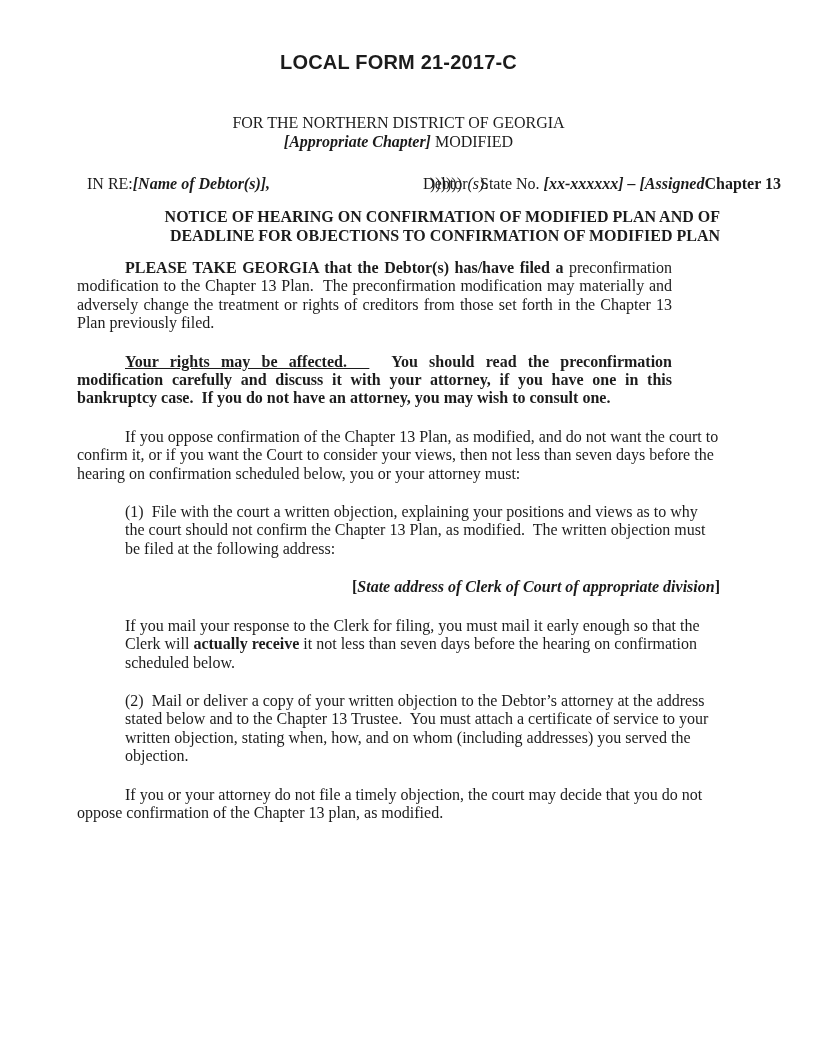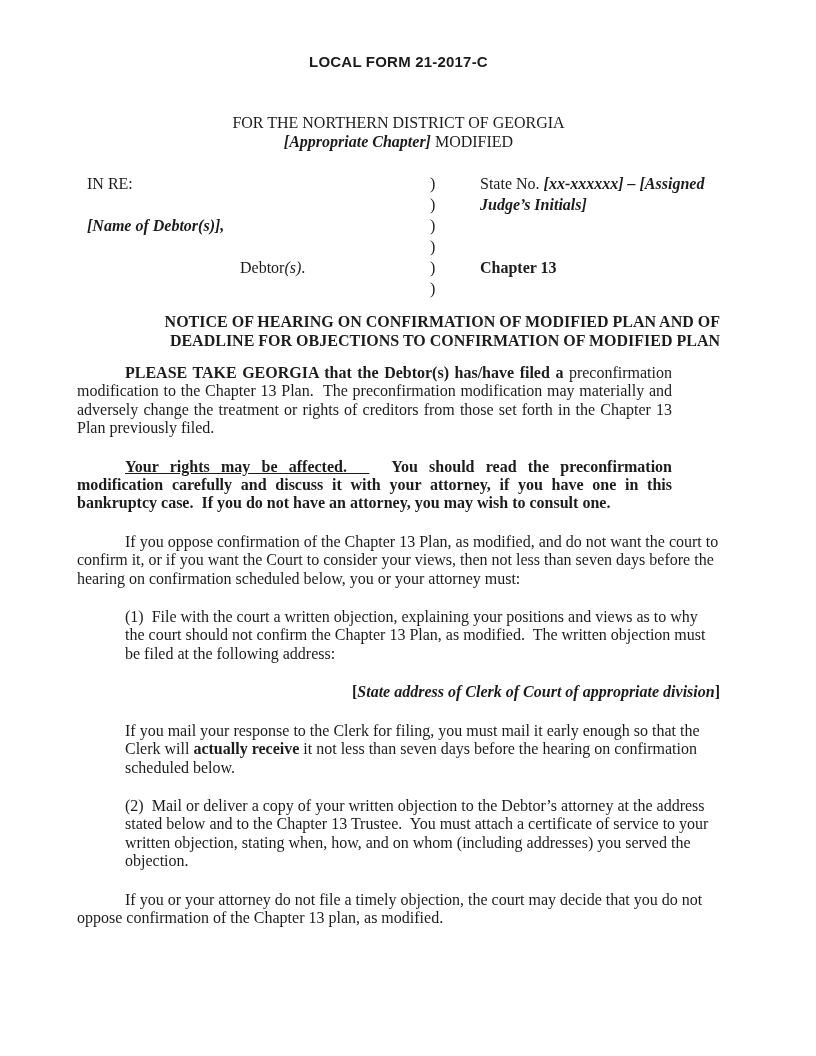--- a/index.html
+++ b/index.html
@@ -11,34 +11,34 @@
     color: #1c1c1c;
     font-family: "Liberation Serif", "DejaVu Serif", serif;
     font-size: 16px;
     box-sizing: border-box;
     padding: 52px 96px 0 77px;
     overflow: hidden;
   }
   .form-number {
     font-family: "Liberation Sans", "DejaVu Sans", sans-serif;
     font-weight: bold;
-    font-size: 15px;
+    font-size: 20px;
     text-align: center;
     line-height: 20px;
     letter-spacing: 0.2px;
     margin-bottom: 42px;
   }
   .court-header { text-align: center; line-height: 18.5px; margin-bottom: 22px; }
   .caption {
     display: grid;
     grid-template-columns: 343px 50px 1fr;
     margin-left: 10px;
     margin-bottom: 14px;
   }
-  .cap-col { display: flex; flex-direction: column; }
+  .cap-col { display: flex; }
   .cap-line { height: 21px; line-height: 21px; white-space: nowrap; }
   .debtor-line { padding-left: 153px; }
   .title { text-align: right; font-weight: bold; line-height: 18.5px; margin-bottom: 14px; }
   .para { line-height: 18.4px; margin: 0 0 20px 0; }
   .indent { text-indent: 48px; }
   .just { text-align: justify; margin-right: 48px; }
   .block-ind { margin-left: 48px; }
   .center { text-align: right; }
   .b { font-weight: bold; }
   .i { font-style: italic; }
@@ -69,21 +69,20 @@
     <div class="cap-col">
       <div class="cap-line">)</div>
       <div class="cap-line">)</div>
       <div class="cap-line">)</div>
       <div class="cap-line">)</div>
       <div class="cap-line">)</div>
       <div class="cap-line">)</div>
     </div>
     <div class="cap-col">
       <div class="cap-line"><span>State No. </span><span class="bi">[xx-xxxxxx] – [Assigned</span></div>
-      <div class="cap-line bi">Judge’s Initials]</div>
       <div class="cap-line"></div>
       <div class="cap-line"></div>
       <div class="cap-line b">Chapter 13</div>
       <div class="cap-line"></div>
     </div>
   </div>
 
   <div class="title">
     <div>NOTICE OF HEARING ON CONFIRMATION OF MODIFIED PLAN AND OF</div>
     <div>DEADLINE FOR OBJECTIONS TO CONFIRMATION OF MODIFIED PLAN</div>

